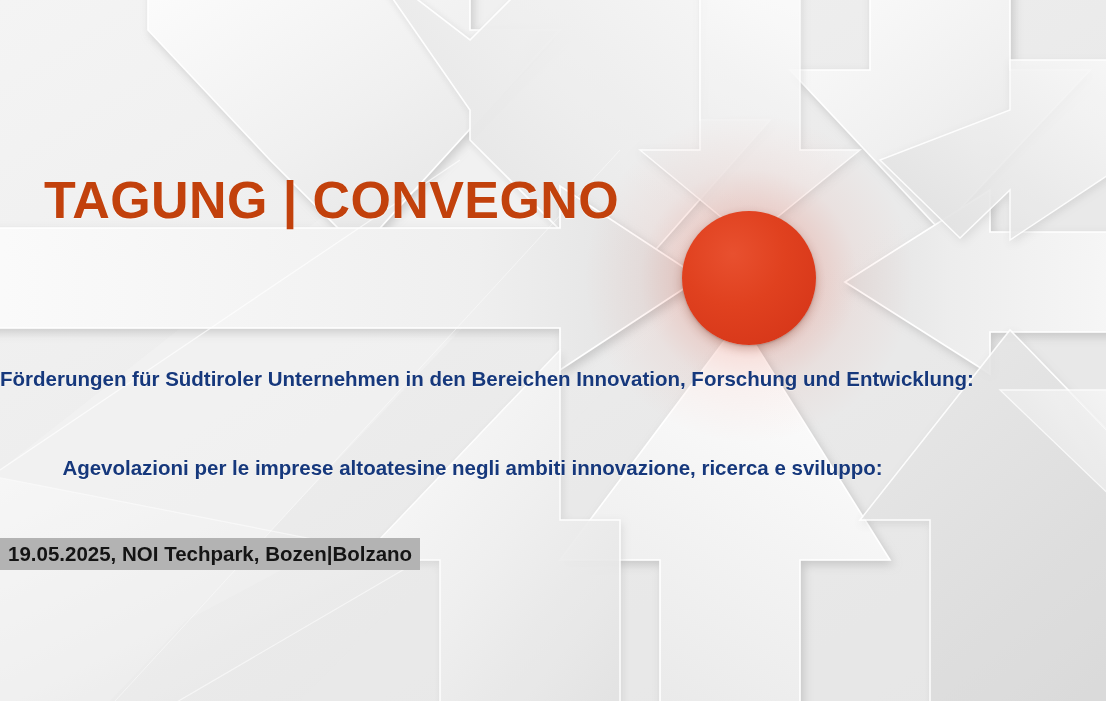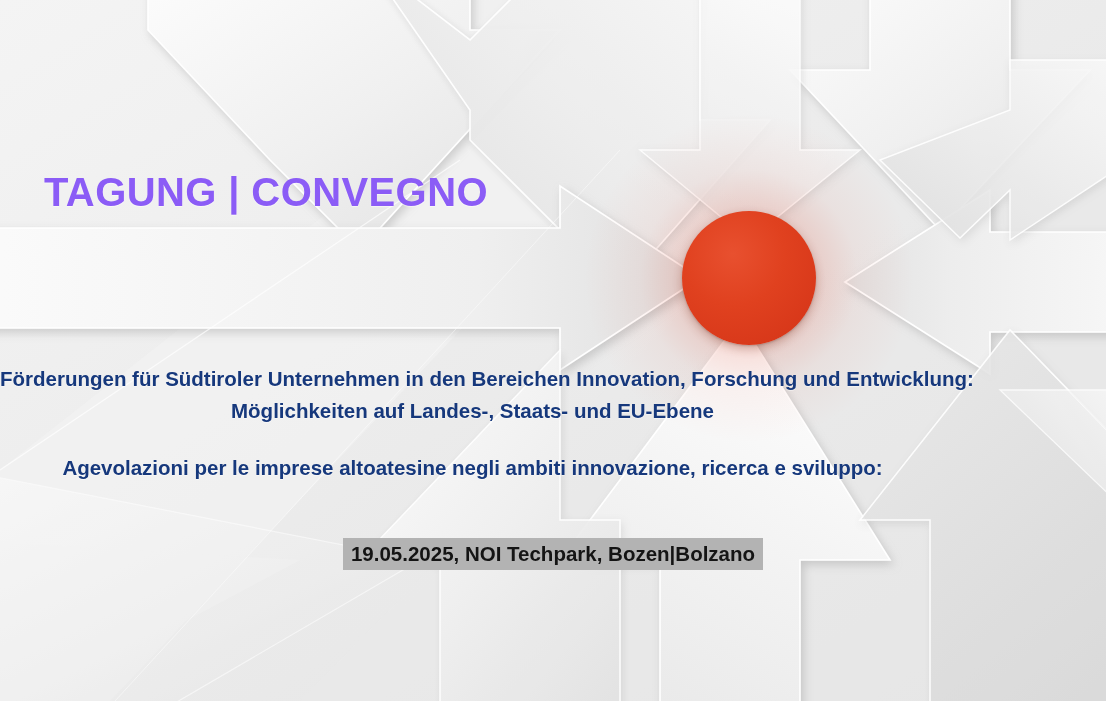--- a/index.html
+++ b/index.html
@@ -58,24 +58,24 @@
   
   #content {
     position: absolute;
     inset: 0;
     z-index: 5;
   }
   .headline {
     position: absolute;
     left: 44px;
     top: 170px;
-    font-size: 40px;
+    font-size: 52px;
     font-weight: bold;
     letter-spacing: 0.4px;
-    color: #8b5cf6;
+    color: #c2410c;
     white-space: nowrap;
     text-shadow: 0 1px 1px rgba(255,255,255,0.55);
   }
   .body-block {
     position: absolute;
     left: 0;
     width: 945px;
     text-align: center;
     color: #16387c;
     font-weight: bold;
@@ -85,21 +85,20 @@
   }
   #block-de { top: 363px; }
   #block-it { top: 452px; }
   .body-line { display: block; white-space: nowrap; }
 
   .datebar {
     position: absolute;
     left: 0;
     width: 1106px;
     top: 538px;
-    text-align: center;
   }
   .datebar-inner {
     display: inline-block;
     background: #b3b3b3;
     color: #141414;
     font-size: 20.5px;
     font-weight: bold;
     line-height: 29px;
     padding: 1px 8px 2px 8px;
     white-space: nowrap;
@@ -191,21 +190,20 @@
 
   <div class="focal-glow"></div>
   <div class="focal-circle"></div>
 
   <div id="content">
 
     <div class="headline">TAGUNG | CONVEGNO</div>
 
     <div class="body-block" id="block-de">
       <span class="body-line">Förderungen für Südtiroler Unternehmen in den Bereichen Innovation, Forschung und Entwicklung:</span>
-      <span class="body-line">Möglichkeiten auf Landes-, Staats- und EU-Ebene</span>
     </div>
 
     <div class="body-block" id="block-it">
       <span class="body-line">Agevolazioni per le imprese altoatesine negli ambiti innovazione, ricerca e sviluppo:</span>
     </div>
 
     <div class="datebar">
       <span class="datebar-inner">19.05.2025, NOI Techpark, Bozen|Bolzano</span>
     </div>
 

